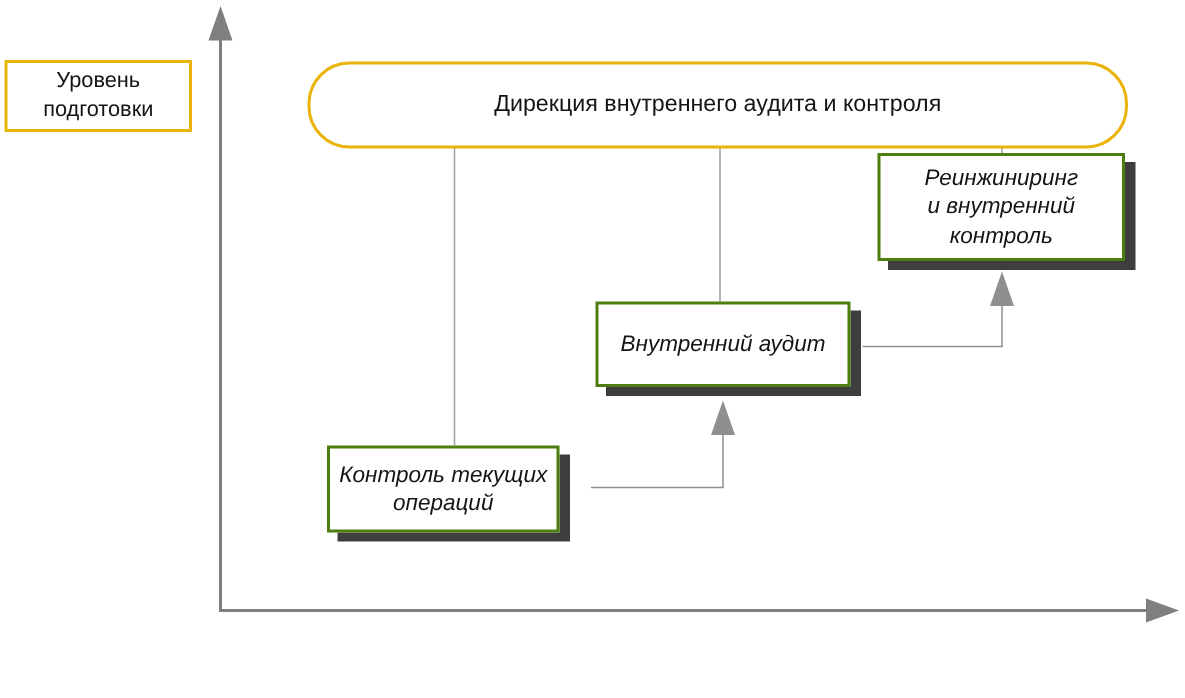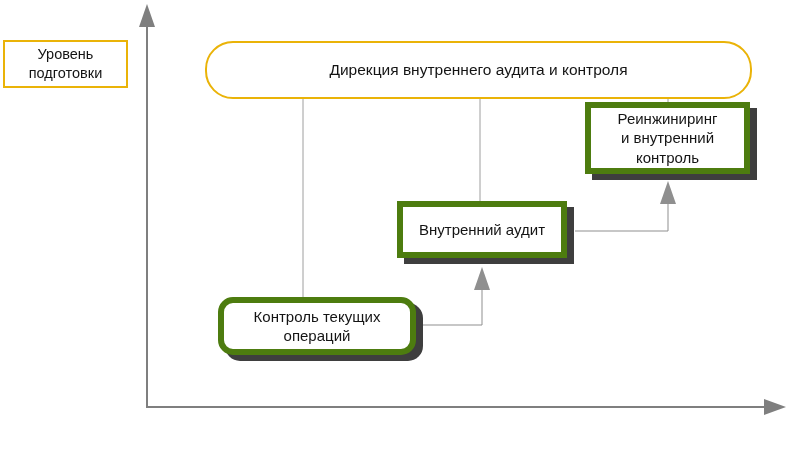--- a/index.html
+++ b/index.html
@@ -30,32 +30,33 @@
     display: flex;
     align-items: center;
     justify-content: center;
     text-align: center;
   }
   .plain-box {
     border: 2px solid #eab308;
     margin-top: 36px;
   }
   .step-box {
-    border: 6px solid #4d7c0f;
+    border: 2px solid #4d7c0f;
     box-shadow: 7px 6px 0 0 #3e3e3e;
     font-size: 15px;
     line-height: 1.3;
+    font-style: italic;
   }
   .axis-label {
     font-size: 14.5px;
     line-height: 1.3;
   }
   #prep-box   { left: 3px;   top: 4px;   width: 125px; height: 48px; }
   #root-box   { left: 205px; top: 5px;   width: 547px; height: 58px; font-size: 15.5px; border-radius: 28px; }
-  #step-box-1 { left: 218px; top: 297px; width: 198px; height: 58px; border-radius: 15px; }
+  #step-box-1 { left: 218px; top: 297px; width: 155px; height: 58px; }
   #step-box-2 { left: 397px; top: 201px; width: 170px; height: 57px; }
   #step-box-3 { left: 585px; top: 102px; width: 165px; height: 72px; }
   #staj-box   { left: 688px; top: 432px; width: 100px; height: 43px; font-size: 15px; }
 </style>
 </head>
 <body>
 
 <div id="stage">
 
   <svg id="lines-layer" viewBox="0 0 790 465" xmlns="http://www.w3.org/2000/svg">

